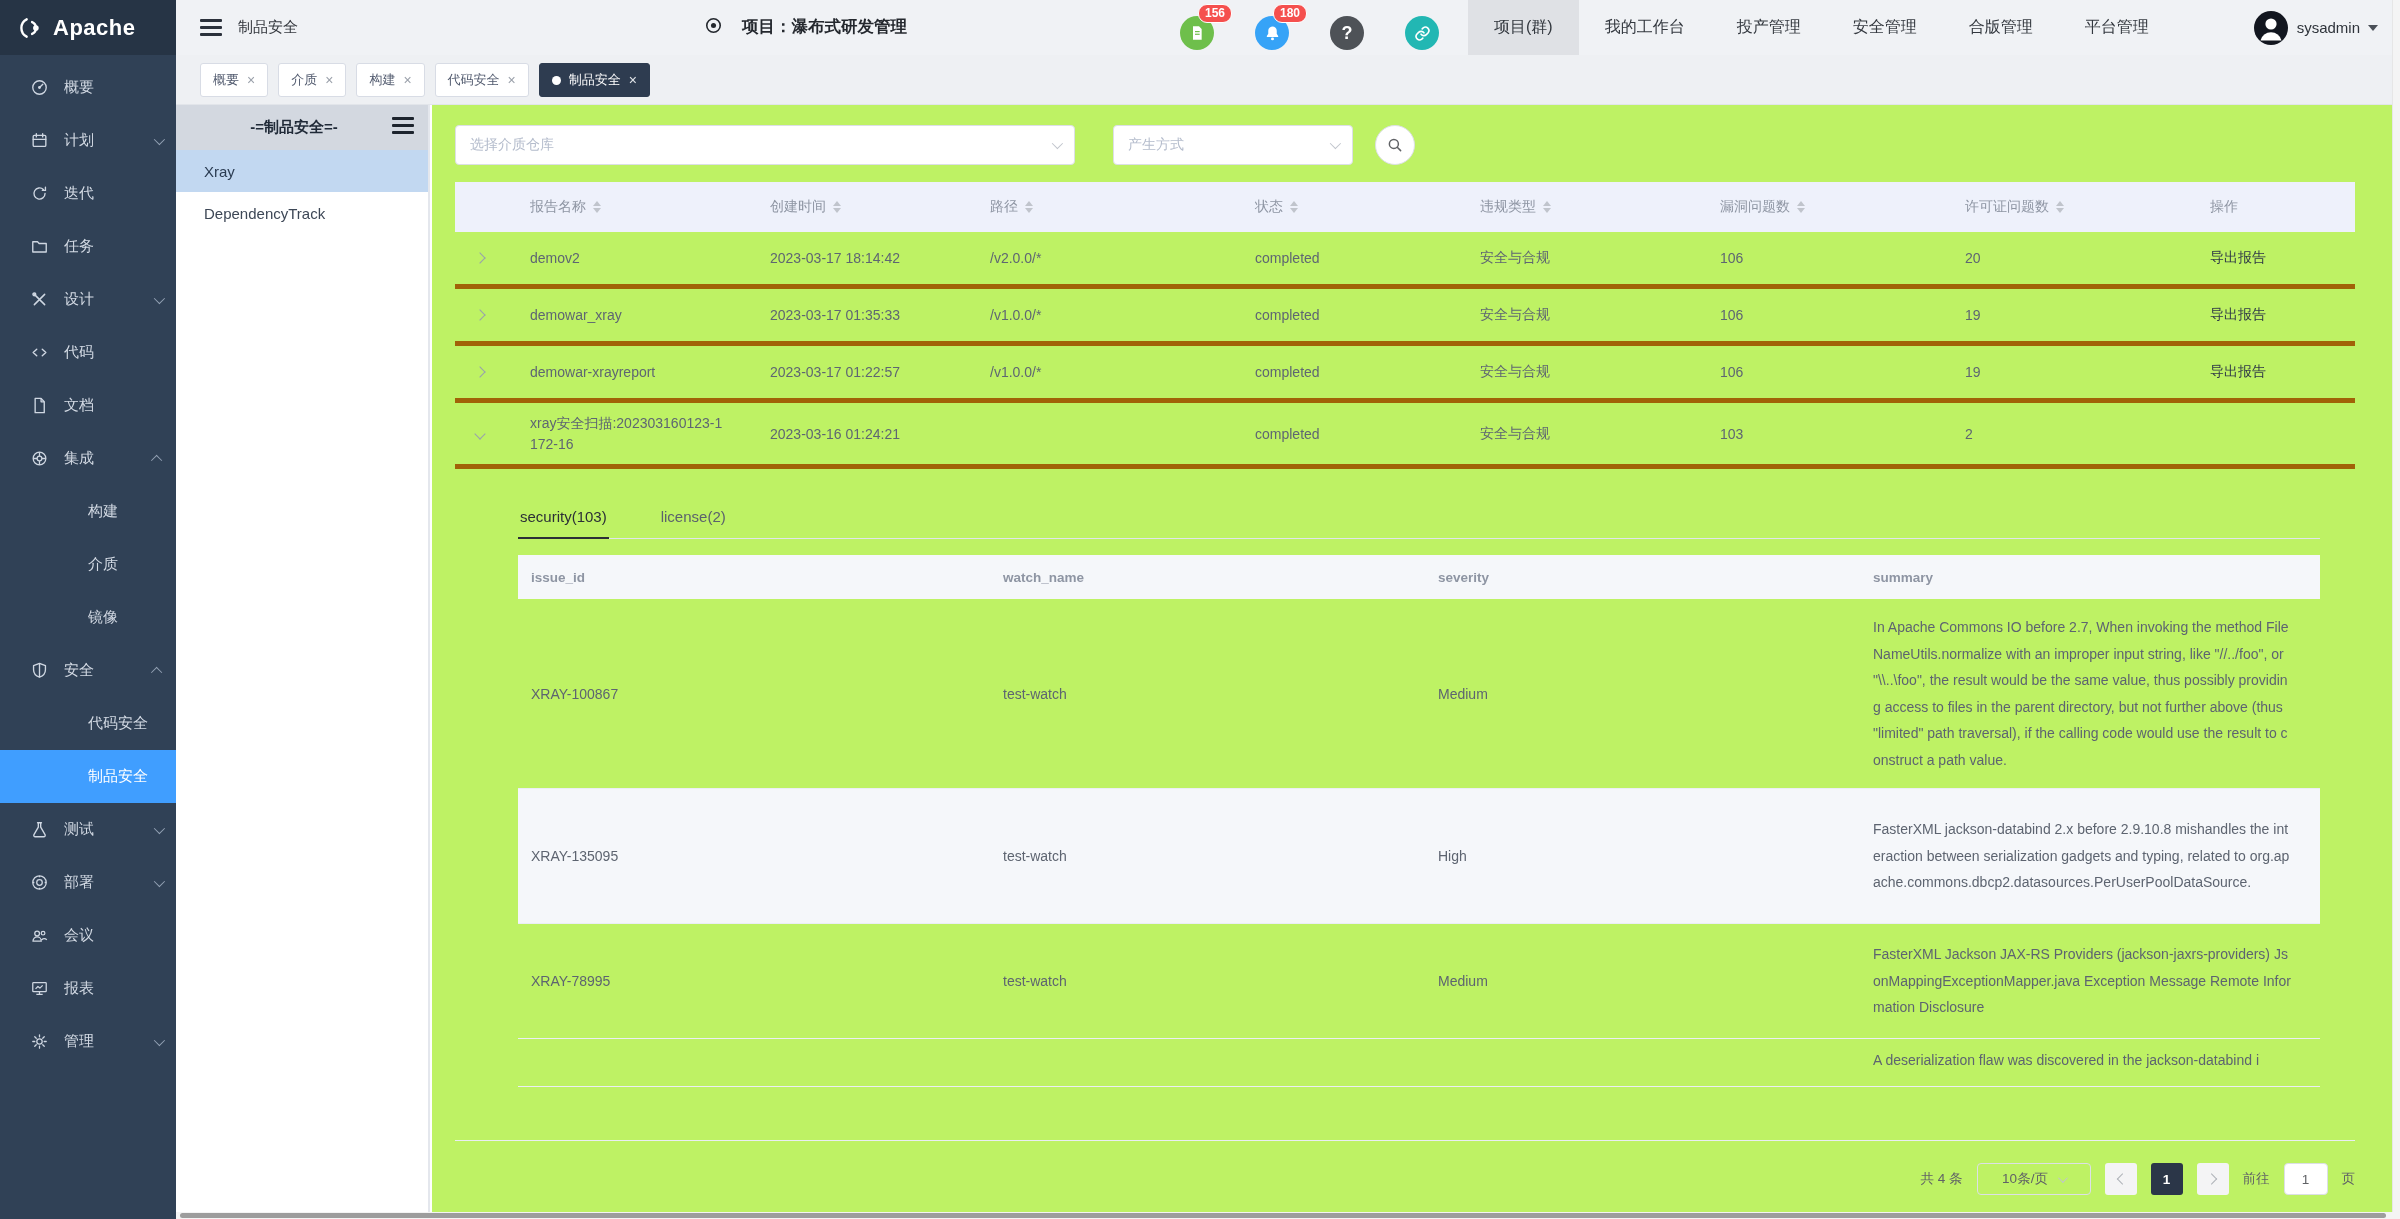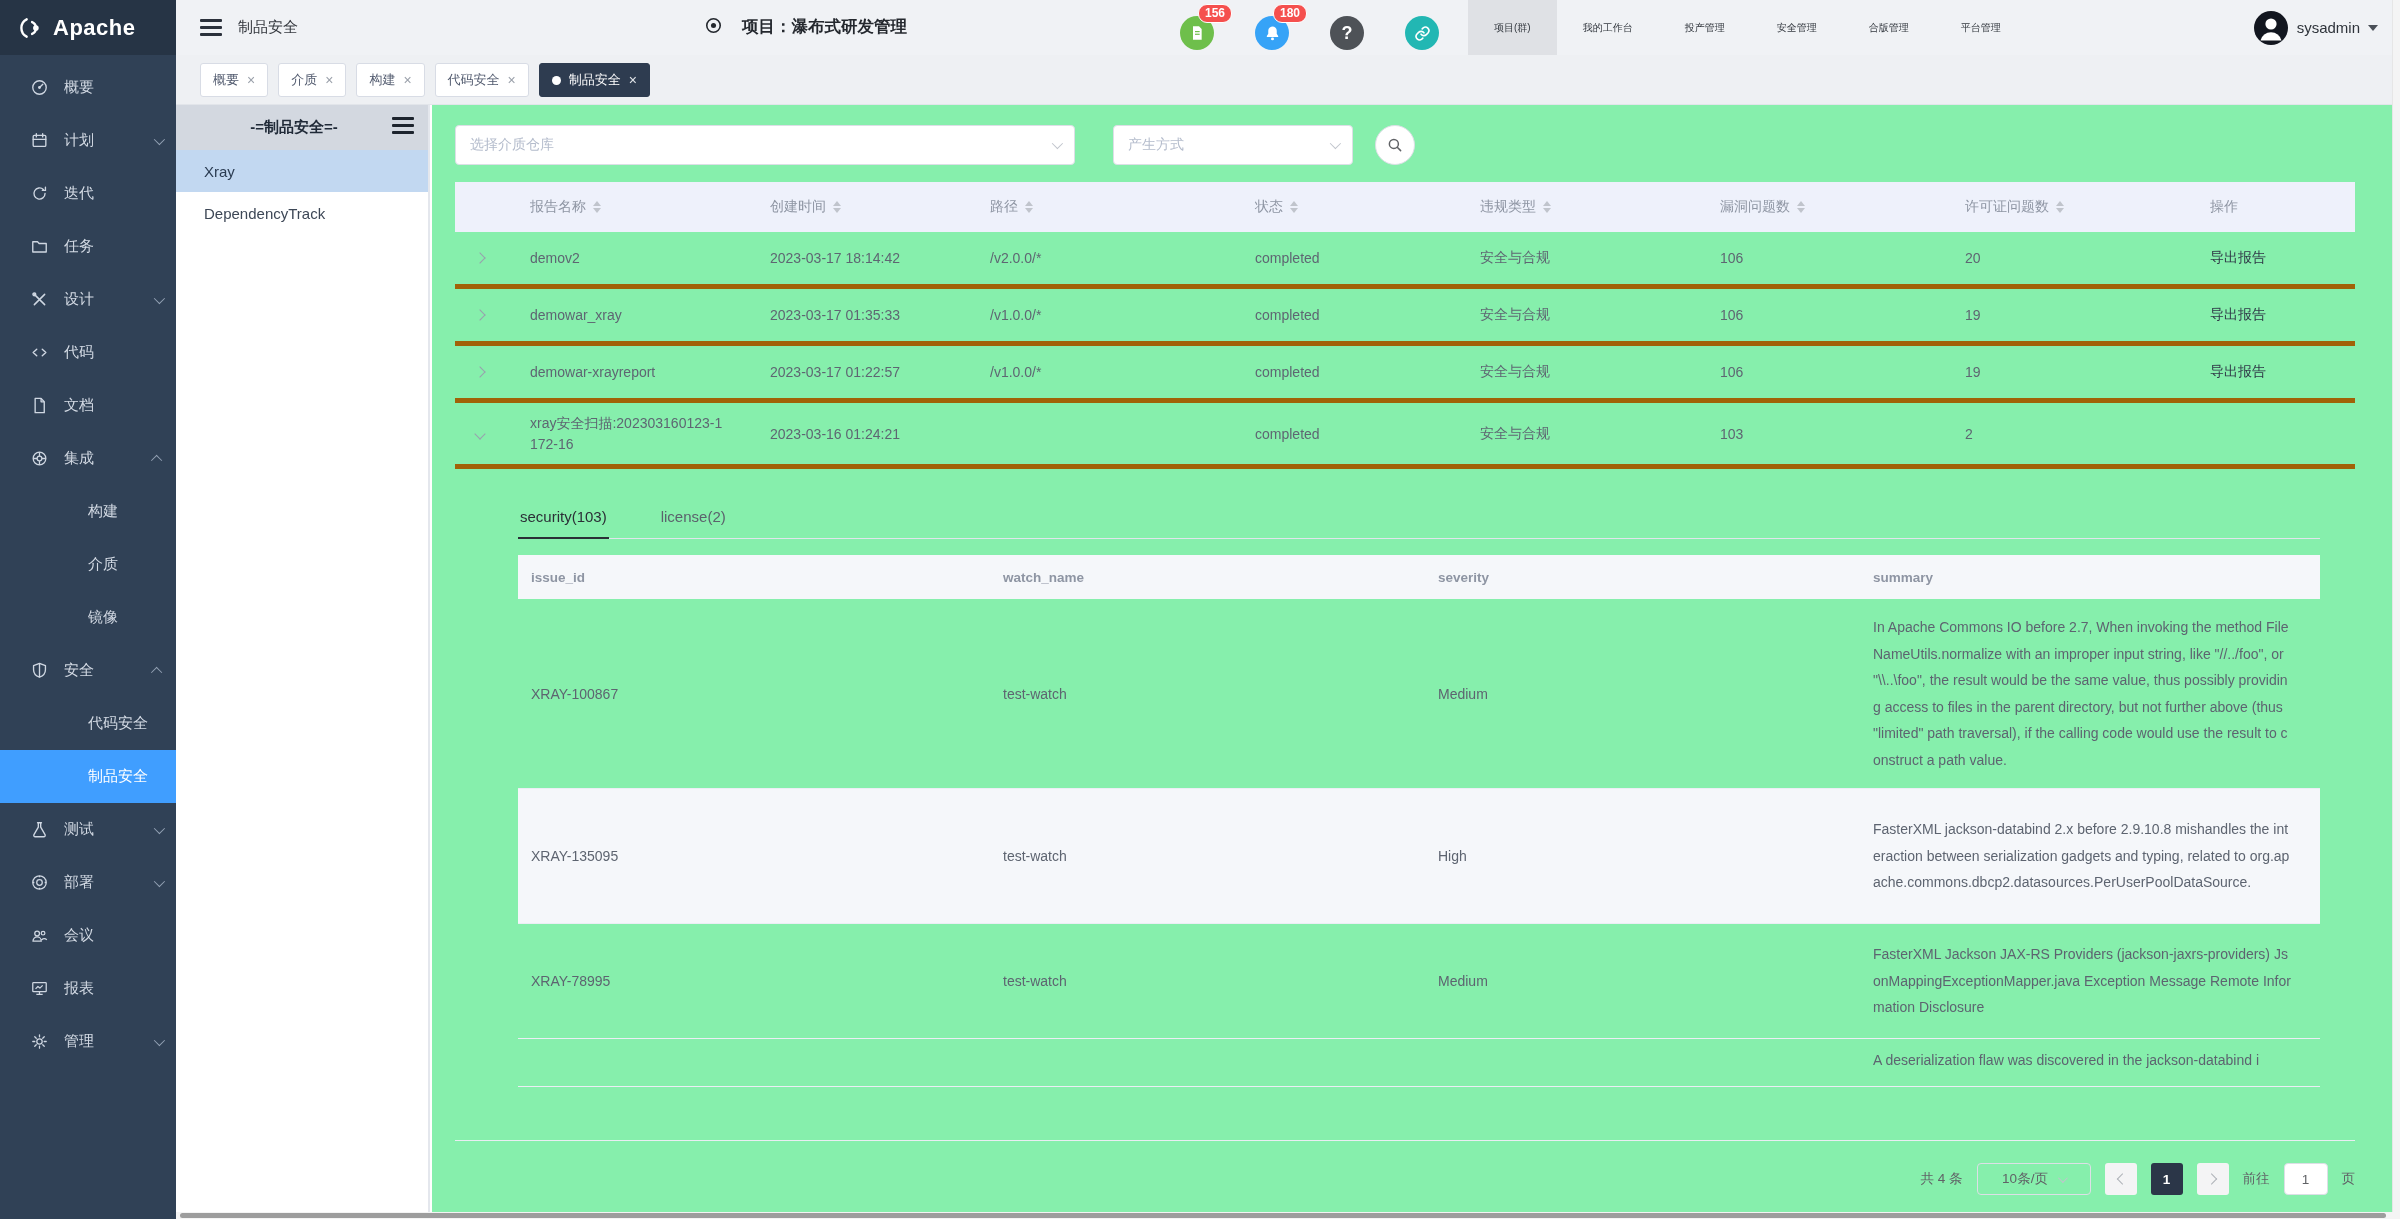--- a/index.html
+++ b/index.html
@@ -29,21 +29,21 @@
   .hamburger i { display: block; height: 3px; background: #2b313b; margin-bottom: 4px; border-radius: 1px; }
   .crumb { position: absolute; left: 62px; top: 18px; font-size: 15px; color: #35393f; }
   .project { position: absolute; left: 528px; top: 16px; display: flex; align-items: flex-start; gap: 19px; font-size: 16.5px; font-weight: bold; color: #24282e; }
   .hicon { position: absolute; top: 16px; width: 34px; height: 34px; border-radius: 50%; display: flex; align-items: center; justify-content: center; cursor: pointer; }
   .hicon.green { left: 1004px; background: #6ebf4b; }
   .hicon.blue  { left: 1079px; background: #36a3f7; }
   .hicon.gray  { left: 1154px; background: #4e5257; color: #fff; font-weight: bold; font-size: 18px; }
   .hicon.teal  { left: 1229px; background: #22b7b3; }
   .badge { position: absolute; top: -12px; left: 18px; background: #f5504e; color: #fff; font-size: 12px; font-weight: bold; line-height: 17px; padding: 0 6px; border-radius: 9px; border: 1px solid #fff; }
   .topnav { position: absolute; left: 1292px; top: 0; height: 55px; display: flex; }
-  .topnav .tn { height: 55px; display: flex; align-items: center; padding: 0 26px; font-size: 10px; color: #33383f; cursor: pointer; }
+  .topnav .tn { height: 55px; display: flex; align-items: center; padding: 0 26px; font-size: 16px; color: #33383f; cursor: pointer; }
   .topnav .tn.active { background: #dfe1e5; }
   .userbox { position: absolute; right: 22px; top: 0; height: 55px; display: flex; align-items: center; gap: 8px; cursor: pointer; }
   .userbox .uname { font-size: 15px; color: #2f343b; }
   .dcaret { width: 0; height: 0; border-left: 5px solid transparent; border-right: 5px solid transparent; border-top: 6px solid #4a5058; }
 
   
   .tabstrip { position: absolute; left: 176px; top: 55px; right: 0; height: 50px; background: #eef0f3; border-bottom: 1px solid #e2e5ea; padding: 8px 0 0 24px; display: flex; gap: 10px; z-index: 3; }
   .vtab { height: 34px; display: inline-flex; align-items: center; gap: 8px; background: #fff; border: 1px solid #d8dce5; border-radius: 3px; padding: 0 12px; font-size: 13px; color: #515a6e; cursor: pointer; }
   .vtab .x { color: #9aa0aa; font-size: 14px; line-height: 1; }
   .vtab.active { background: #2e3c50; border-color: #2e3c50; color: #fff; }
@@ -53,21 +53,21 @@
   
   .panel { position: absolute; left: 176px; top: 105px; width: 254px; bottom: 0; background: #fff; border-right: 2px solid #e4e7ed; z-index: 2; }
   .panel-header { height: 45px; background: #d3d8e0; display: flex; align-items: center; padding: 0 14px 0 20px; }
   .panel-title { flex: 1; text-align: center; font-size: 15px; font-weight: bold; color: #202a38; }
   .p-burger { width: 22px; cursor: pointer; }
   .p-burger i { display: block; height: 3px; background: #1d242e; margin-bottom: 4px; border-radius: 1px; }
   .p-item { height: 42px; display: flex; align-items: center; padding-left: 28px; font-size: 15px; color: #3d4优756; color: #3d4756; cursor: pointer; }
   .p-item.selected { background: #c2d8f1; color: #2b3c52; }
 
   
-  .main { position: absolute; left: 432px; top: 105px; right: 0; bottom: 0; background: #86efac; }
+  .main { position: absolute; left: 432px; top: 105px; right: 0; bottom: 0; background: #bef264; }
   .filters { position: absolute; left: 23px; top: 20px; display: flex; align-items: center; }
   .sel { height: 40px; border: 1px solid #dcdfe6; border-radius: 4px; background: #fff; display: flex; align-items: center; padding: 0 14px; font-size: 14px; color: #b4bccc; cursor: pointer; }
   .sel.repo { width: 620px; }
   .sel.mode { width: 240px; margin-left: 38px; }
   .sel .schev { margin-left: auto; width: 8px; height: 8px; border-right: 1.4px solid #c0c4cc; border-bottom: 1.4px solid #c0c4cc; transform: rotate(45deg) translateY(-2px); }
   .searchbtn { width: 40px; height: 40px; margin-left: 22px; border: 1px solid #dcdfe6; border-radius: 50%; background: #fff; display: flex; align-items: center; justify-content: center; cursor: pointer; }
 
   .rtable { position: absolute; left: 23px; top: 77px; width: 1900px; font-size: 14px; }
   .rrow, .rhead { display: grid; grid-template-columns: 50px 240px 220px 265px 225px 240px 245px 245px 1fr; align-items: center; }
   .rhead { height: 50px; background: #eef1fb; color: #8e95a3; font-weight: normal; }

